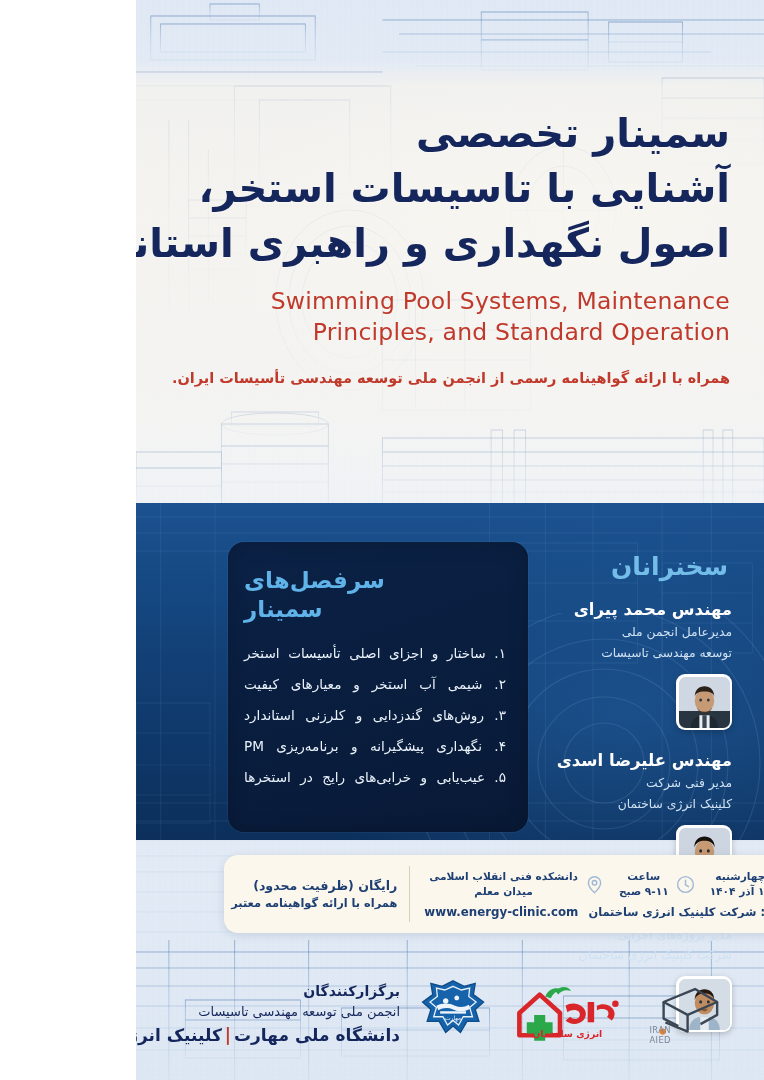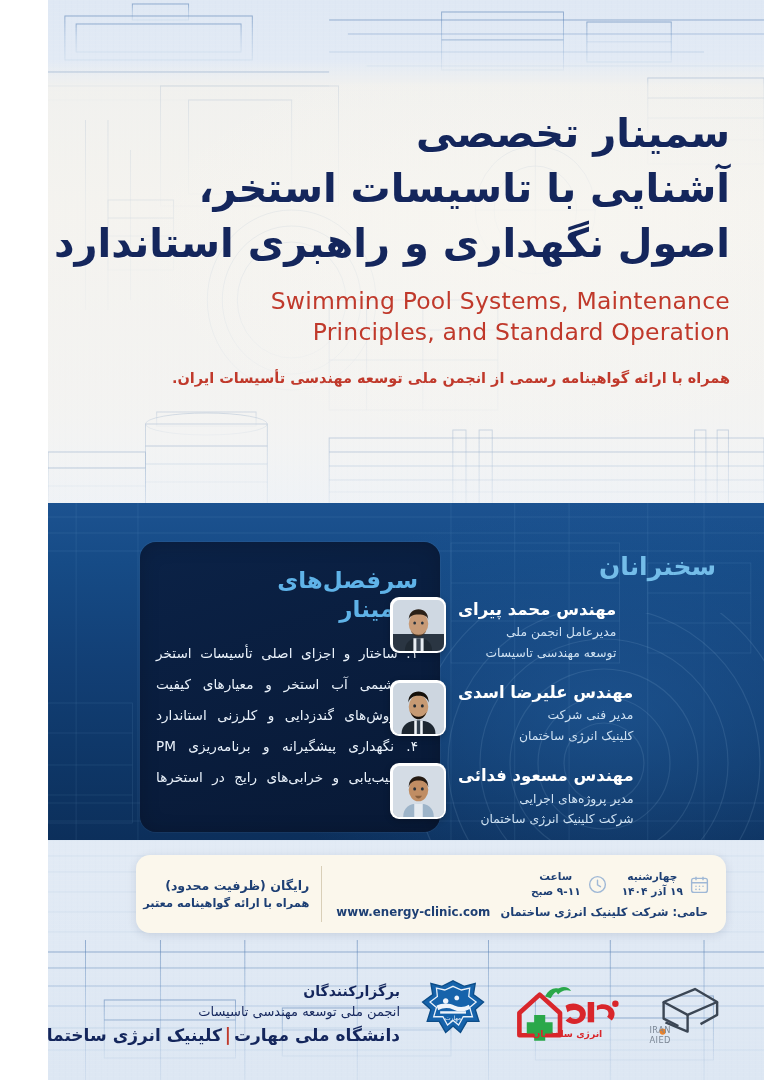--- a/index.html
+++ b/index.html
@@ -8,21 +8,21 @@
   html, body {
     width: 764px;
     height: 1080px;
     overflow: hidden;
     background: #ffffff;
     font-family: "DejaVu Sans", "Liberation Sans", sans-serif;
   }
 
   .poster {
     position: relative;
-    width: 716px;
+    width: 628px;
     height: 1080px;
     overflow: hidden;
     background: #eef2f8;
   }
 
   
   .bp-base {
     position: absolute;
     inset: 0;
     background:
@@ -136,54 +136,54 @@
     background: linear-gradient(155deg, rgba(10,31,66,.93) 0%, rgba(9,28,60,.95) 45%, rgba(8,24,52,.97) 100%);
     box-shadow: 0 2px 20px rgba(0,0,0,.18) inset, 0 0 0 1px rgba(255,255,255,.04);
     padding: 24px 22px 18px 16px;
     overflow: hidden;
   }
   .topics-title {
     color: #5fb3e8;
     font-size: 23px;
     font-weight: 700;
     line-height: 1.28;
-    text-align: right;
+    text-align: left;
     margin-bottom: 18px;
   }
   .topics-title .ln { display: block; }
   .topics-list { list-style: none; }
   .topics-list li {
     color: #eaf2fb;
     font-size: 13.6px;
     line-height: 1.55;
     margin-bottom: 10px;
     text-align: justify;
     text-align-last: justify;
     white-space: nowrap;
     direction: rtl;
   }
 
   
   .speakers {
     position: absolute;
-    right: 44px;
+    right: 32px;
     top: 552px;
     width: 330px;
   }
   .speakers-title {
     color: #74bde9;
     font-size: 25px;
     font-weight: 700;
     text-align: right;
     margin-bottom: 16px;
     padding-right: 4px;
   }
   .speaker {
     display: flex;
-    flex-direction: row;
+    flex-direction: column;
     align-items: flex-start;
     justify-content: flex-end;
     gap: 12px;
     margin-bottom: 18px;
   }
   .speaker-text { text-align: right; padding-top: 2px; }
   .speaker-name {
     color: #ffffff;
     font-size: 16.5px;
     font-weight: 700;
@@ -579,20 +579,32 @@
               <circle cx="12" cy="12" r="9"></circle>
               <path d="M12 7v5.4l3.4 2.1" stroke-linecap="round"></path>
             </svg>
           </span>
           <span class="chip-txt">
             <span class="ln">ساعت</span>
             <span class="ln">۹-۱۱ صبح</span>
           </span>
         </div>
 
+        <div class="chip">
+          <span class="chip-ic">
+            <svg viewBox="0 0 24 24" fill="none" stroke="currentColor" stroke-width="1.6" xmlns="http://www.w3.org/2000/svg">
+              <path d="M12 21.5s7-6.3 7-11.4A7 7 0 0 0 5 10.1c0 5.1 7 11.4 7 11.4z"></path>
+              <circle cx="12" cy="10" r="2.6"></circle>
+            </svg>
+          </span>
+          <span class="chip-txt">
+            <span class="ln">دانشکده فنی انقلاب اسلامی</span>
+            <span class="ln">میدان معلم</span>
+          </span>
+        </div>
       </div>
 
       <div class="info-row-2">
         <span class="sponsor-label">حامی: شرکت کلینیک انرژی ساختمان</span>
         <span class="sponsor-url">www.energy-clinic.com</span>
       </div>
     </div>
 
     <div class="info-div"></div>
 

